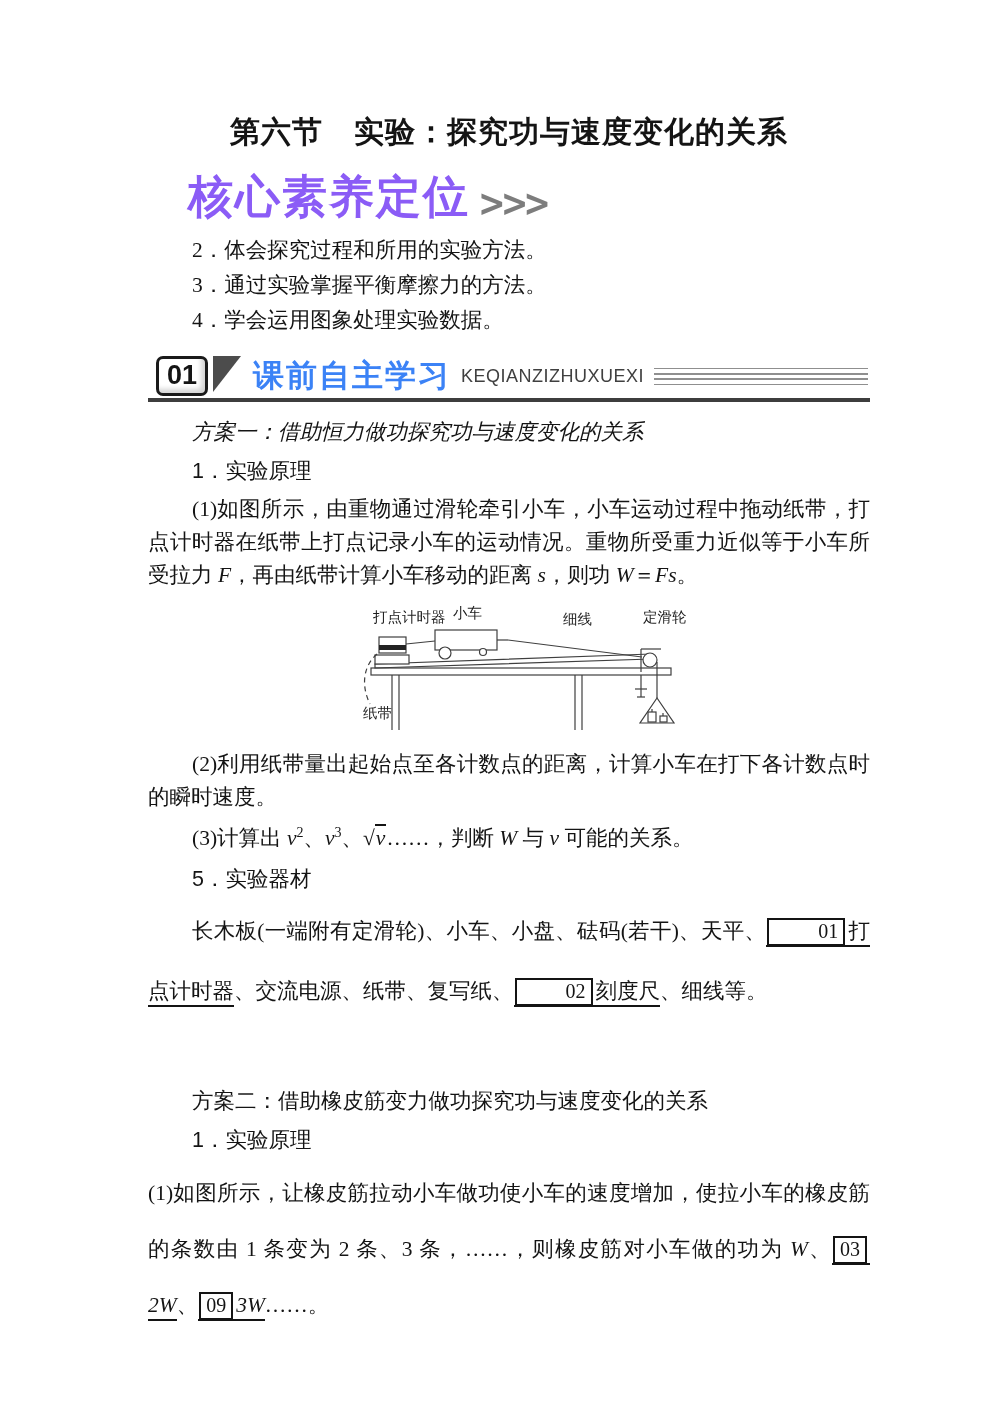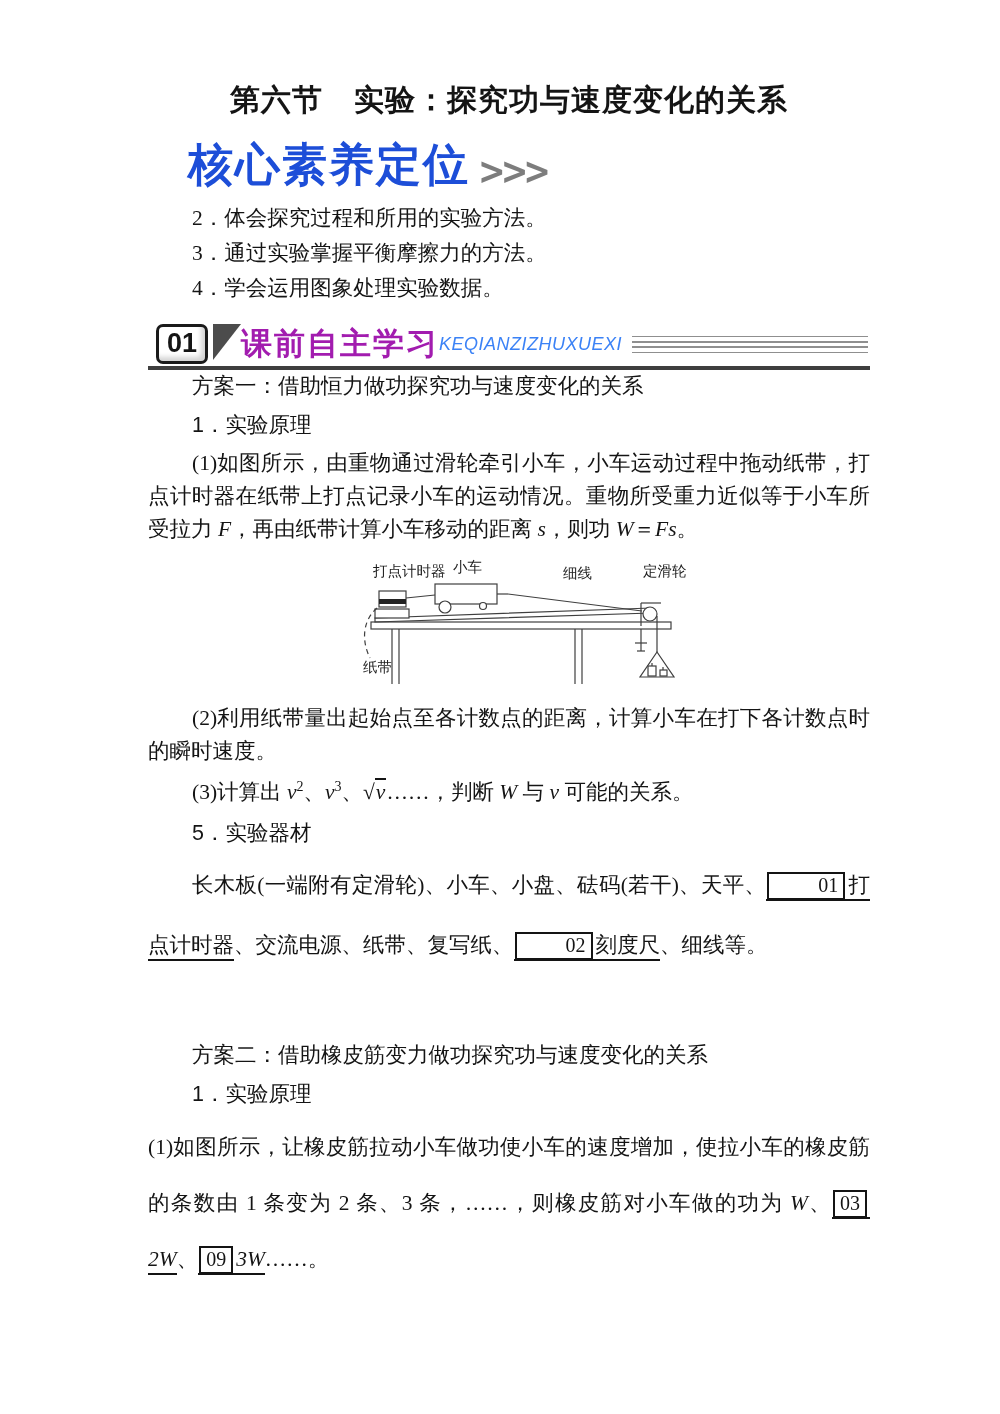--- a/index.html
+++ b/index.html
@@ -1,32 +1,32 @@
 <!DOCTYPE html>
 <html><head>
 <meta charset="utf-8">
 <style>
   html,body{margin:0;padding:0;}
   body{
     width:1000px;height:1414px;background:#ffffff;color:#141414;
     font-family:"Liberation Serif","DejaVu Serif",serif;
     overflow:hidden;
   }
-  .content{width:722px;margin-left:148px;padding-top:80px;}
+  .content{width:722px;margin-left:148px;padding-top:112px;}
 
   .doc-title{
     margin:0 0 14px 0;text-align:center;
     font-size:30px;font-weight:bold;letter-spacing:1px;
   }
 
   
   .core-head{display:flex;align-items:center;margin:14px 0 4px 40px;}
   .core-text{
     font-family:Liberation Serif, serif;
-    font-size:45px;font-weight:900;letter-spacing:2px;color:#1d4ed8;
+    font-size:45px;font-weight:900;letter-spacing:2px;color:#8b5cf6;
   }
   .core-arrows{
     font-family:"DejaVu Sans",sans-serif;
     font-size:33px;font-weight:bold;color:#7d7d7d;
     letter-spacing:-5px;margin-left:8px;margin-top:10px;
     transform:scaleY(1.15);
   }
 
   .objectives{margin:6px 0 0 0;}
   .objectives p{margin:0;padding-left:44px;font-size:21.5px;line-height:35px;}
@@ -41,38 +41,38 @@
     background:#fff;box-shadow:inset -4px -4px 5px #d4d4d4;
     font-family:"Liberation Sans",sans-serif;font-size:27px;font-weight:900;
     padding:0 8px 1px 8px;line-height:33px;margin-left:8px;
   }
   .banner-flag{
     width:0;height:0;border-top:36px solid #4c4c4c;border-right:28px solid transparent;
     margin-left:5px;align-self:flex-start;margin-top:2px;
   }
   .banner-title{
     font-family:Liberation Sans, sans-serif;font-size:31px;font-weight:900;
-    letter-spacing:2px;color:#a21caf;
+    letter-spacing:2px;margin-left:12px;color:#3b82f6;
   }
   .banner-sub{
-    font-family:"Liberation Sans",sans-serif;font-size:18px;color:#3b82f6;
-    letter-spacing:0.5px;white-space:nowrap;font-style:italic;
+    font-family:"Liberation Sans",sans-serif;font-size:18px;color:#404040;
+    margin-left:10px;letter-spacing:0.5px;white-space:nowrap;
   }
   .banner-lines{
     flex:1;height:17px;margin-left:10px;margin-right:2px;align-self:center;
     background:repeating-linear-gradient(to bottom,#8f8f8f 0 1.4px,transparent 1.4px 5.2px);
   }
 
   .para{margin:0;font-size:21.5px;line-height:33px;text-align:justify;}
   .indent{text-indent:44px;}
   .subhead{
     margin:5px 0;padding-left:44px;font-size:21.5px;font-weight:normal;
     font-family:"Liberation Sans",sans-serif;line-height:34px;text-align:left;
   }
-  .plan-intro{margin-top:0;}
+  .plan-intro{margin-top:14px;font-style:italic;}
   .var{font-style:italic;font-family:"Liberation Serif",serif;}
   sup{font-size:14px;}
 
   .sqrt-line{line-height:37px;}
   .rad{font-style:normal;}
   .radbar{border-top:2px solid #141414;font-style:italic;padding:0 1px;}
 
   
   .numbox{
     display:inline-block;border:2px solid #141414;background:#fff;

